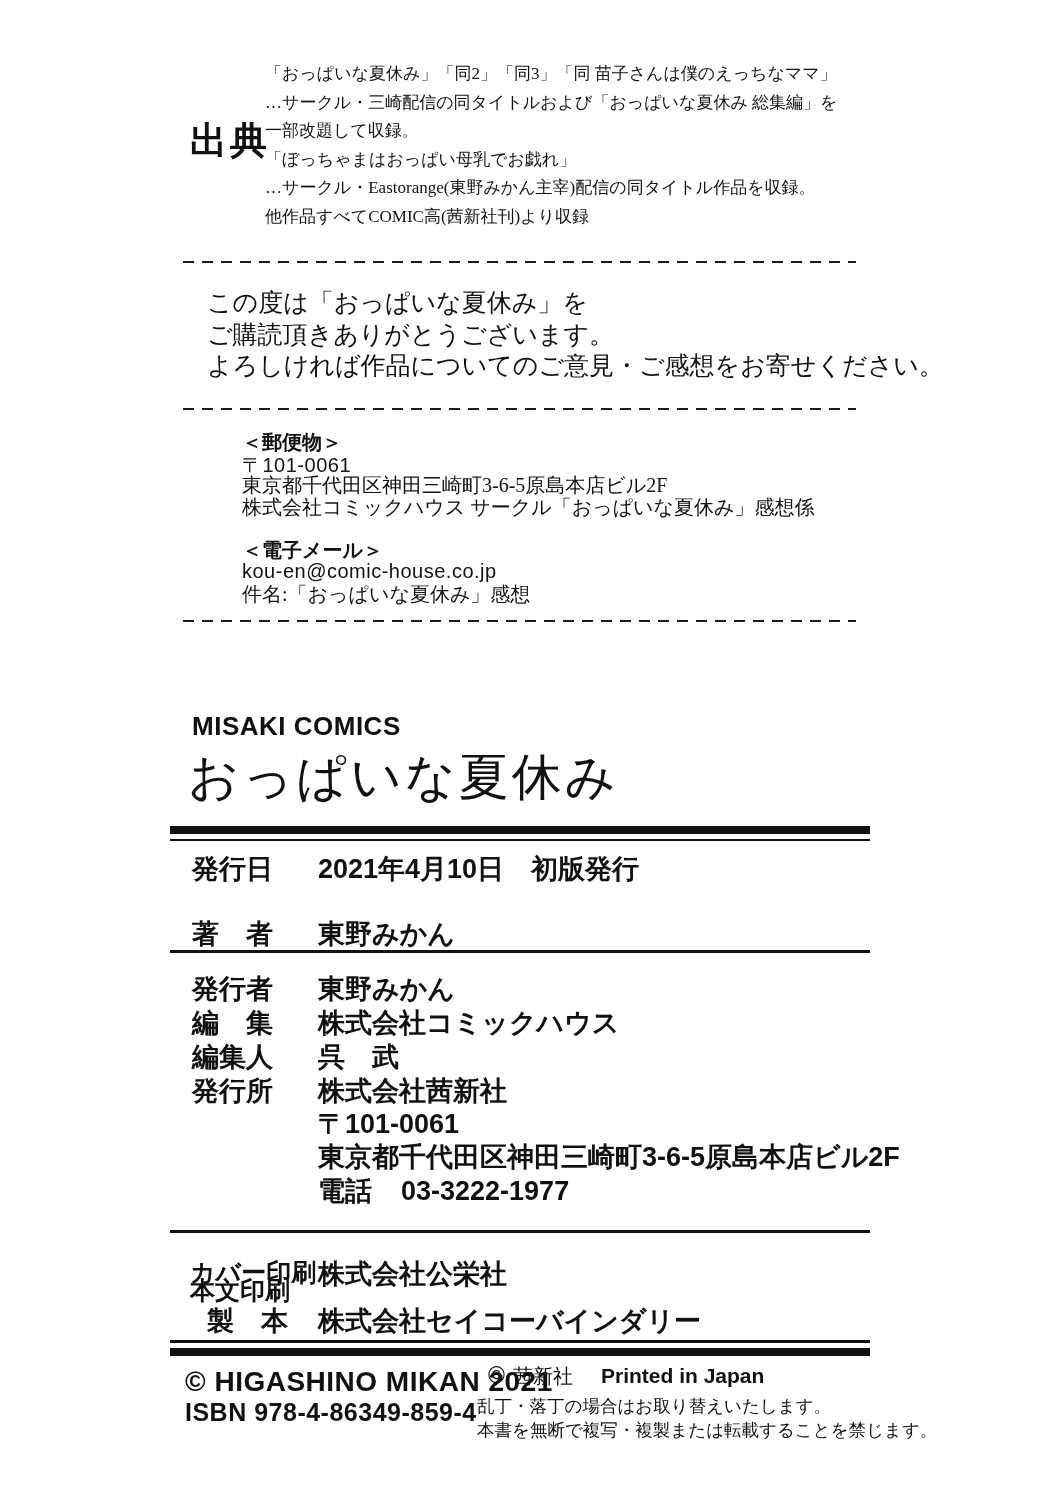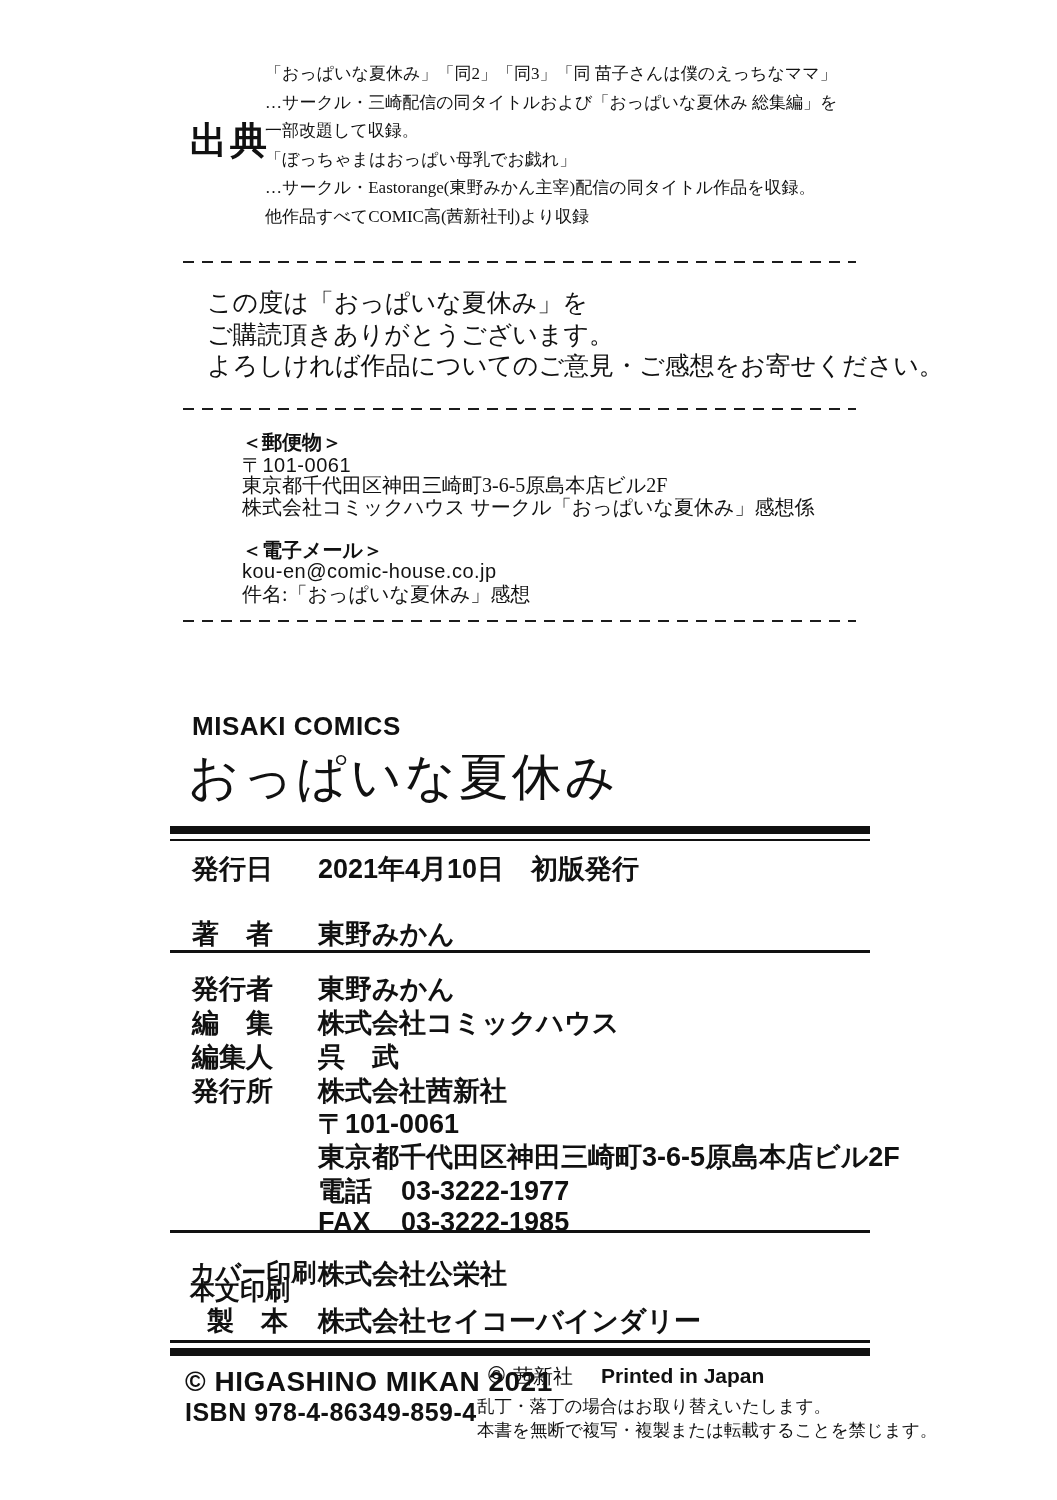--- a/index.html
+++ b/index.html
@@ -148,23 +148,20 @@
   <div class="row" style="top:1073px">
     <span class="lab">発行所</span><span>株式会社茜新社</span>
   </div>
 
   <div class="addr" style="top:1106px">〒101-0061</div>
   <div class="addr" style="top:1139px">東京都千代田区神田三崎町3-6-5原島本店ビル2F</div>
 
   <div class="row subrow" style="top:1173px">
     <span class="sublab">電話</span><span>03-3222-1977</span>
   </div>
-  <div class="row subrow" style="top:1207px">
-    <span class="sublab">FAX</span><span>03-3222-1985</span>
-  </div>
 
   <div class="rule" style="top:1230px; height:3px;"></div>
 
   <div class="printlab" style="top:1256px">カバー印刷</div>
   <div class="printlab" style="top:1274px">本文印刷</div>
   <div class="addr" style="top:1256px">株式会社公栄社</div>
 
   <div class="row" style="top:1303px">
     <span class="lab" style="padding-left:15px; width:111px;">製　本</span><span>株式会社セイコーバインダリー</span>
   </div>

